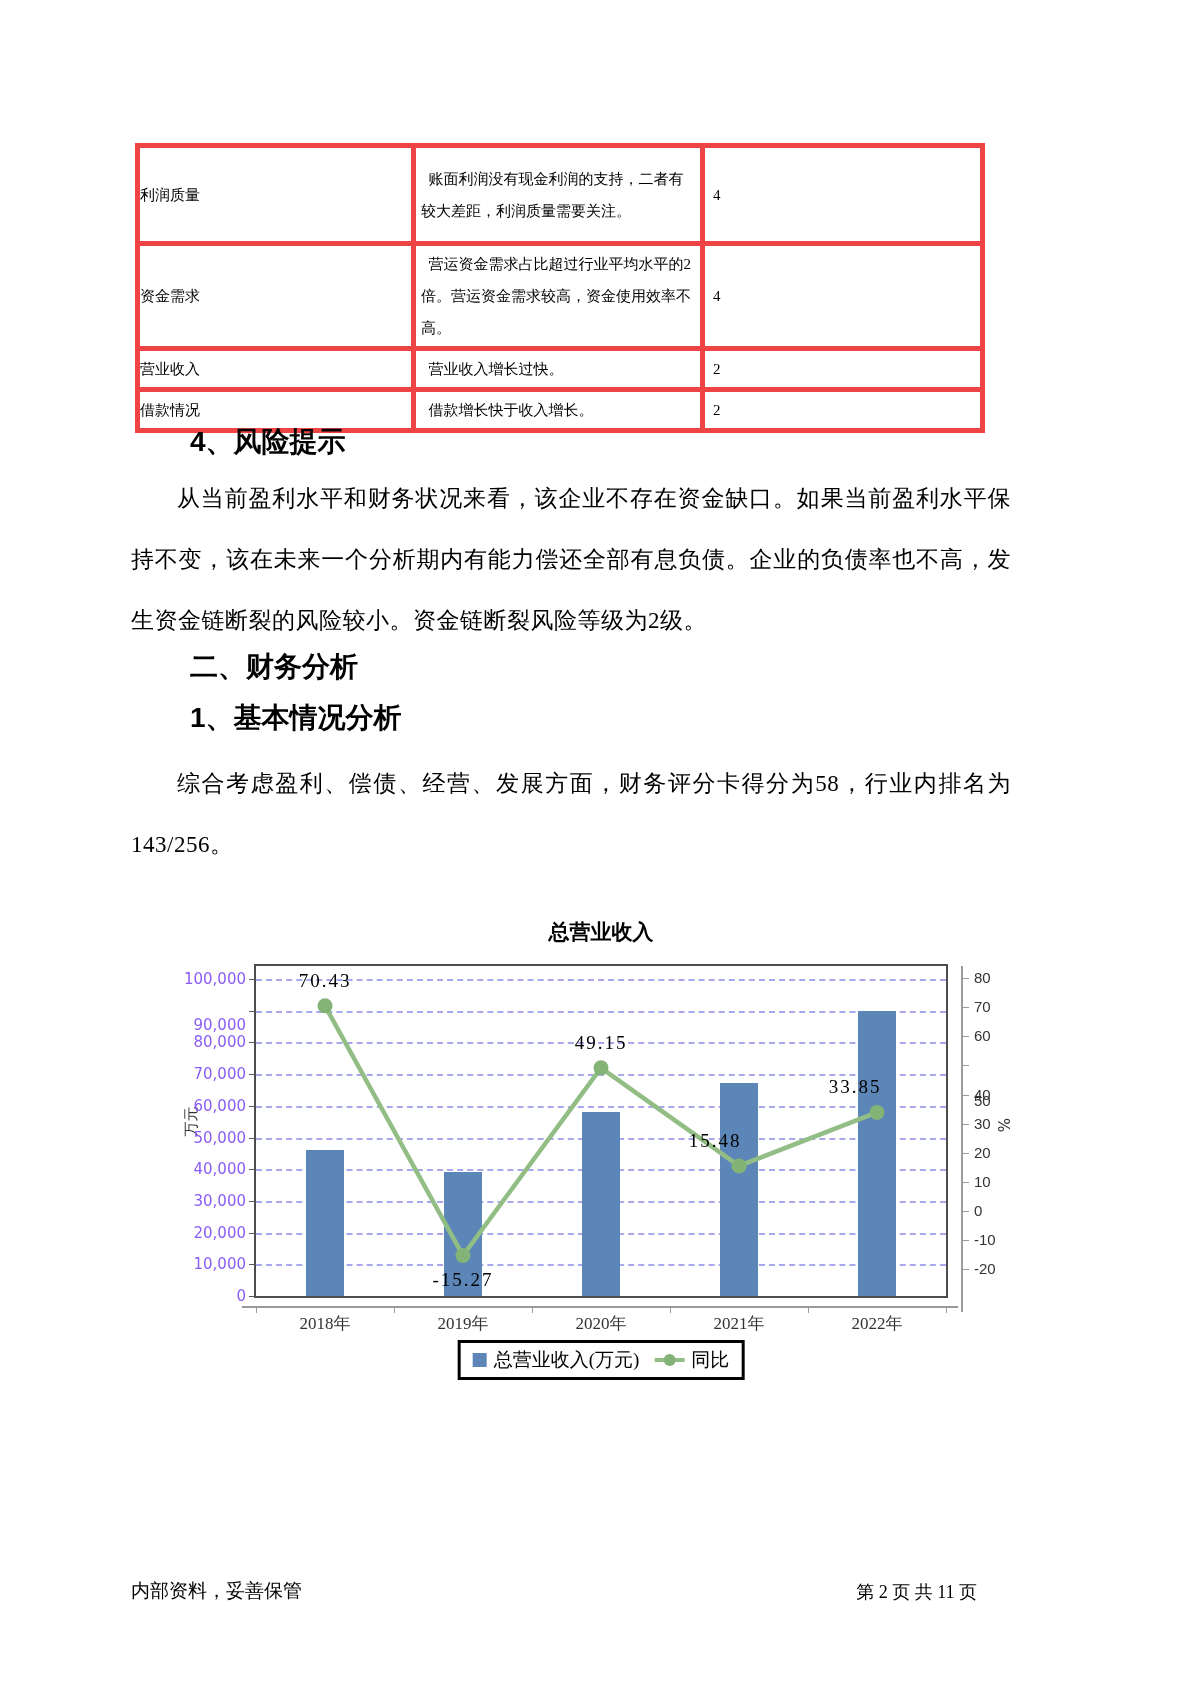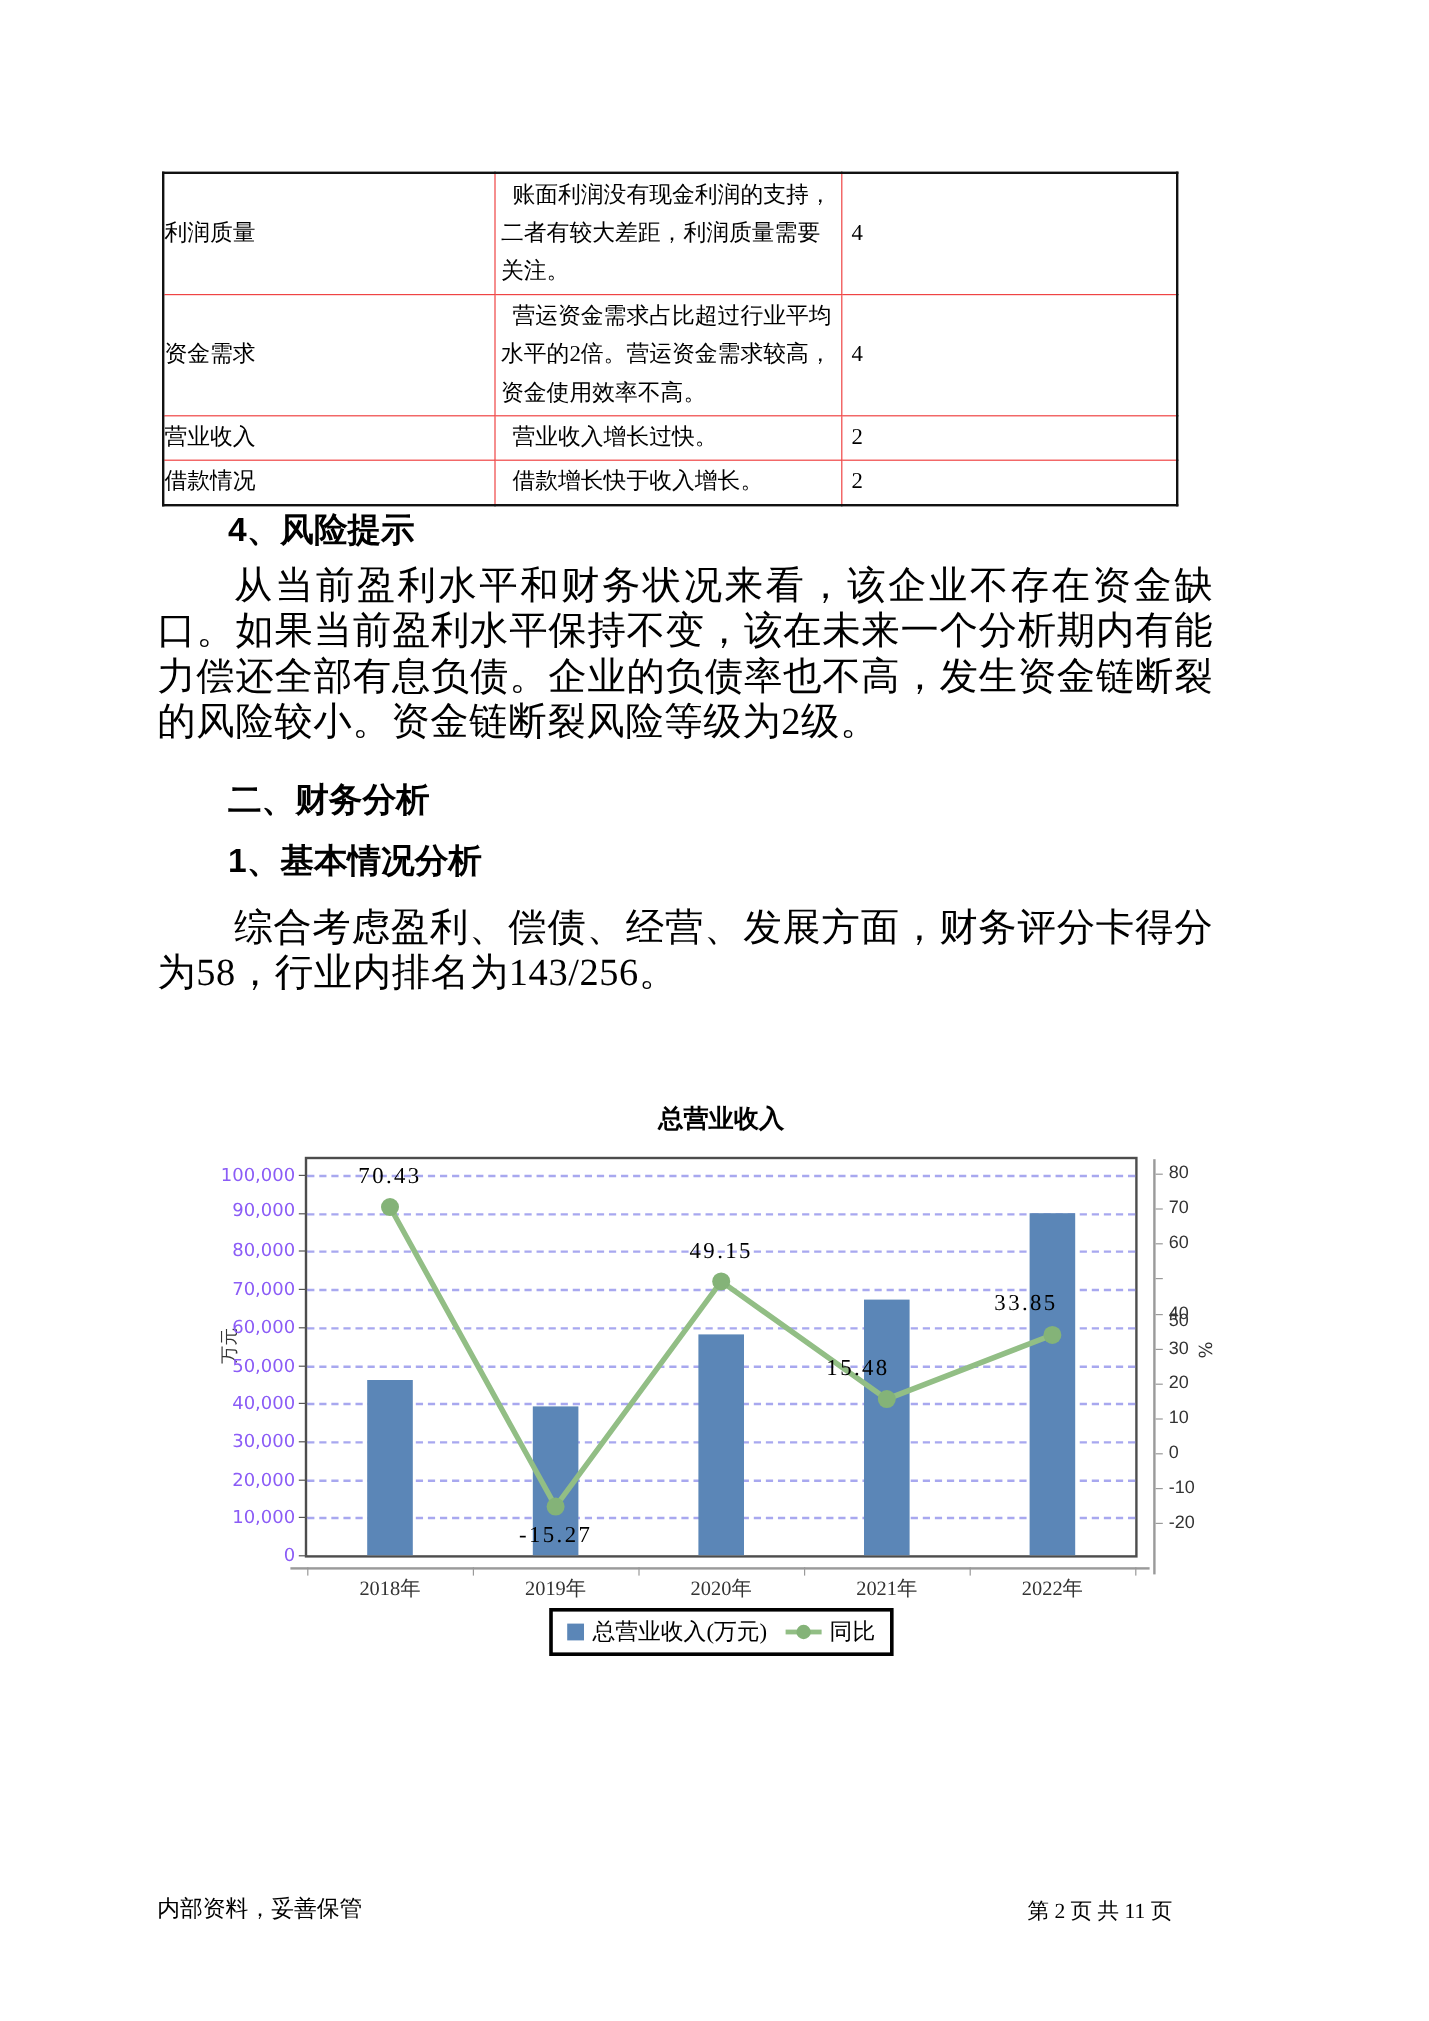--- a/index.html
+++ b/index.html
@@ -3,29 +3,29 @@
 <meta charset="utf-8">
 <style>
   *{margin:0;padding:0;box-sizing:border-box}
   html,body{background:#fff}
   body{width:1191px;height:1684px;position:relative;overflow:hidden;
        font-family:"Liberation Serif","DejaVu Serif",serif;color:#000}
 
   
   .score-table{position:absolute;left:135px;top:143px;width:845px;
                border-collapse:collapse;border:2px solid #111;table-layout:fixed}
-  .score-table td{border:1px solid #ef4444;font-size:19px;vertical-align:middle;line-height:32px}
+  .score-table td{border:5px solid #ef4444;font-size:15px;vertical-align:middle;line-height:32px}
   .score-table .c1{}
   .score-table .c2{padding:2px 5px;text-indent:1ch}
   .score-table .c3{padding-left:8px}
 
   
   .h-sec{position:absolute;left:190px;font-size:28px;font-weight:bold;
          font-family:"Liberation Sans","DejaVu Sans",sans-serif}
-  .para{position:absolute;left:131px;width:880px;font-size:32px;line-height:38px;
+  .para{position:absolute;left:131px;width:880px;font-size:23px;line-height:61px;
         text-align:justify;text-indent:2em;letter-spacing:.5px}
 
   
   #chart{position:absolute;left:131px;top:900px;width:880px;height:478px}
   #chart-title{position:absolute;left:470px;top:18px;transform:translateX(-50%);
                font-size:21px;font-weight:bold;white-space:nowrap;
                font-family:"Liberation Sans","DejaVu Sans",sans-serif}
   #plot{position:absolute;left:123px;top:64px;width:690px;height:330px;
         border:2px solid #4d4d4d;box-sizing:content-box;background:#fff}
   .grid{position:absolute;left:0;width:100%;height:0;border-top:2px dashed #8b8bea;opacity:.75}
@@ -126,21 +126,21 @@
       <div class="ytick" style="top: 194.2px;">40,000</div>
       <div class="ltick" style="top: 203.2px;"></div>
       <div class="ytick" style="top: 162.5px;">50,000</div>
       <div class="ltick" style="top: 171.5px;"></div>
       <div class="ytick" style="top: 130.8px;">60,000</div>
       <div class="ltick" style="top: 139.8px;"></div>
       <div class="ytick" style="top: 99.1px;">70,000</div>
       <div class="ltick" style="top: 108.1px;"></div>
       <div class="ytick" style="top: 67.4px;">80,000</div>
       <div class="ltick" style="top: 76.4px;"></div>
-      <div class="ytick" style="top: 33px; text-align: right;">90,000</div>
+      <div class="ytick" style="top: 50px; text-align: right;">90,000</div>
       <div class="ltick" style="top: 44.7px;"></div>
       <div class="ytick" style="top: 4px;">100,000</div>
       <div class="ltick" style="top: 13px;"></div>
       <div class="bar" style="left: 50px; top: 184.18px; height: 145.82px; background: rgb(91, 134, 183);"></div>
       <div class="bar" style="left: 188px; top: 206.37px; height: 123.63px; background: rgb(91, 134, 183);"></div>
       <div class="bar" style="left: 326px; top: 145.823px; height: 184.177px; background: rgb(91, 134, 183);"></div>
       <div class="bar" style="left: 464px; top: 117.293px; height: 212.707px; background: rgb(91, 134, 183);"></div>
       <div class="bar" style="left: 602px; top: 45.017px; height: 284.983px; background: rgb(91, 134, 183);"></div>
       <svg width="690" height="330" style="position: absolute; left: 0px; top: 0px; overflow: visible;">
         <polyline points="69,39.872624999999985 207,289.473875 345,101.85062500000001 483,199.9145 621,146.411875" fill="none" stroke="#92be85" stroke-width="4.5"></polyline>

